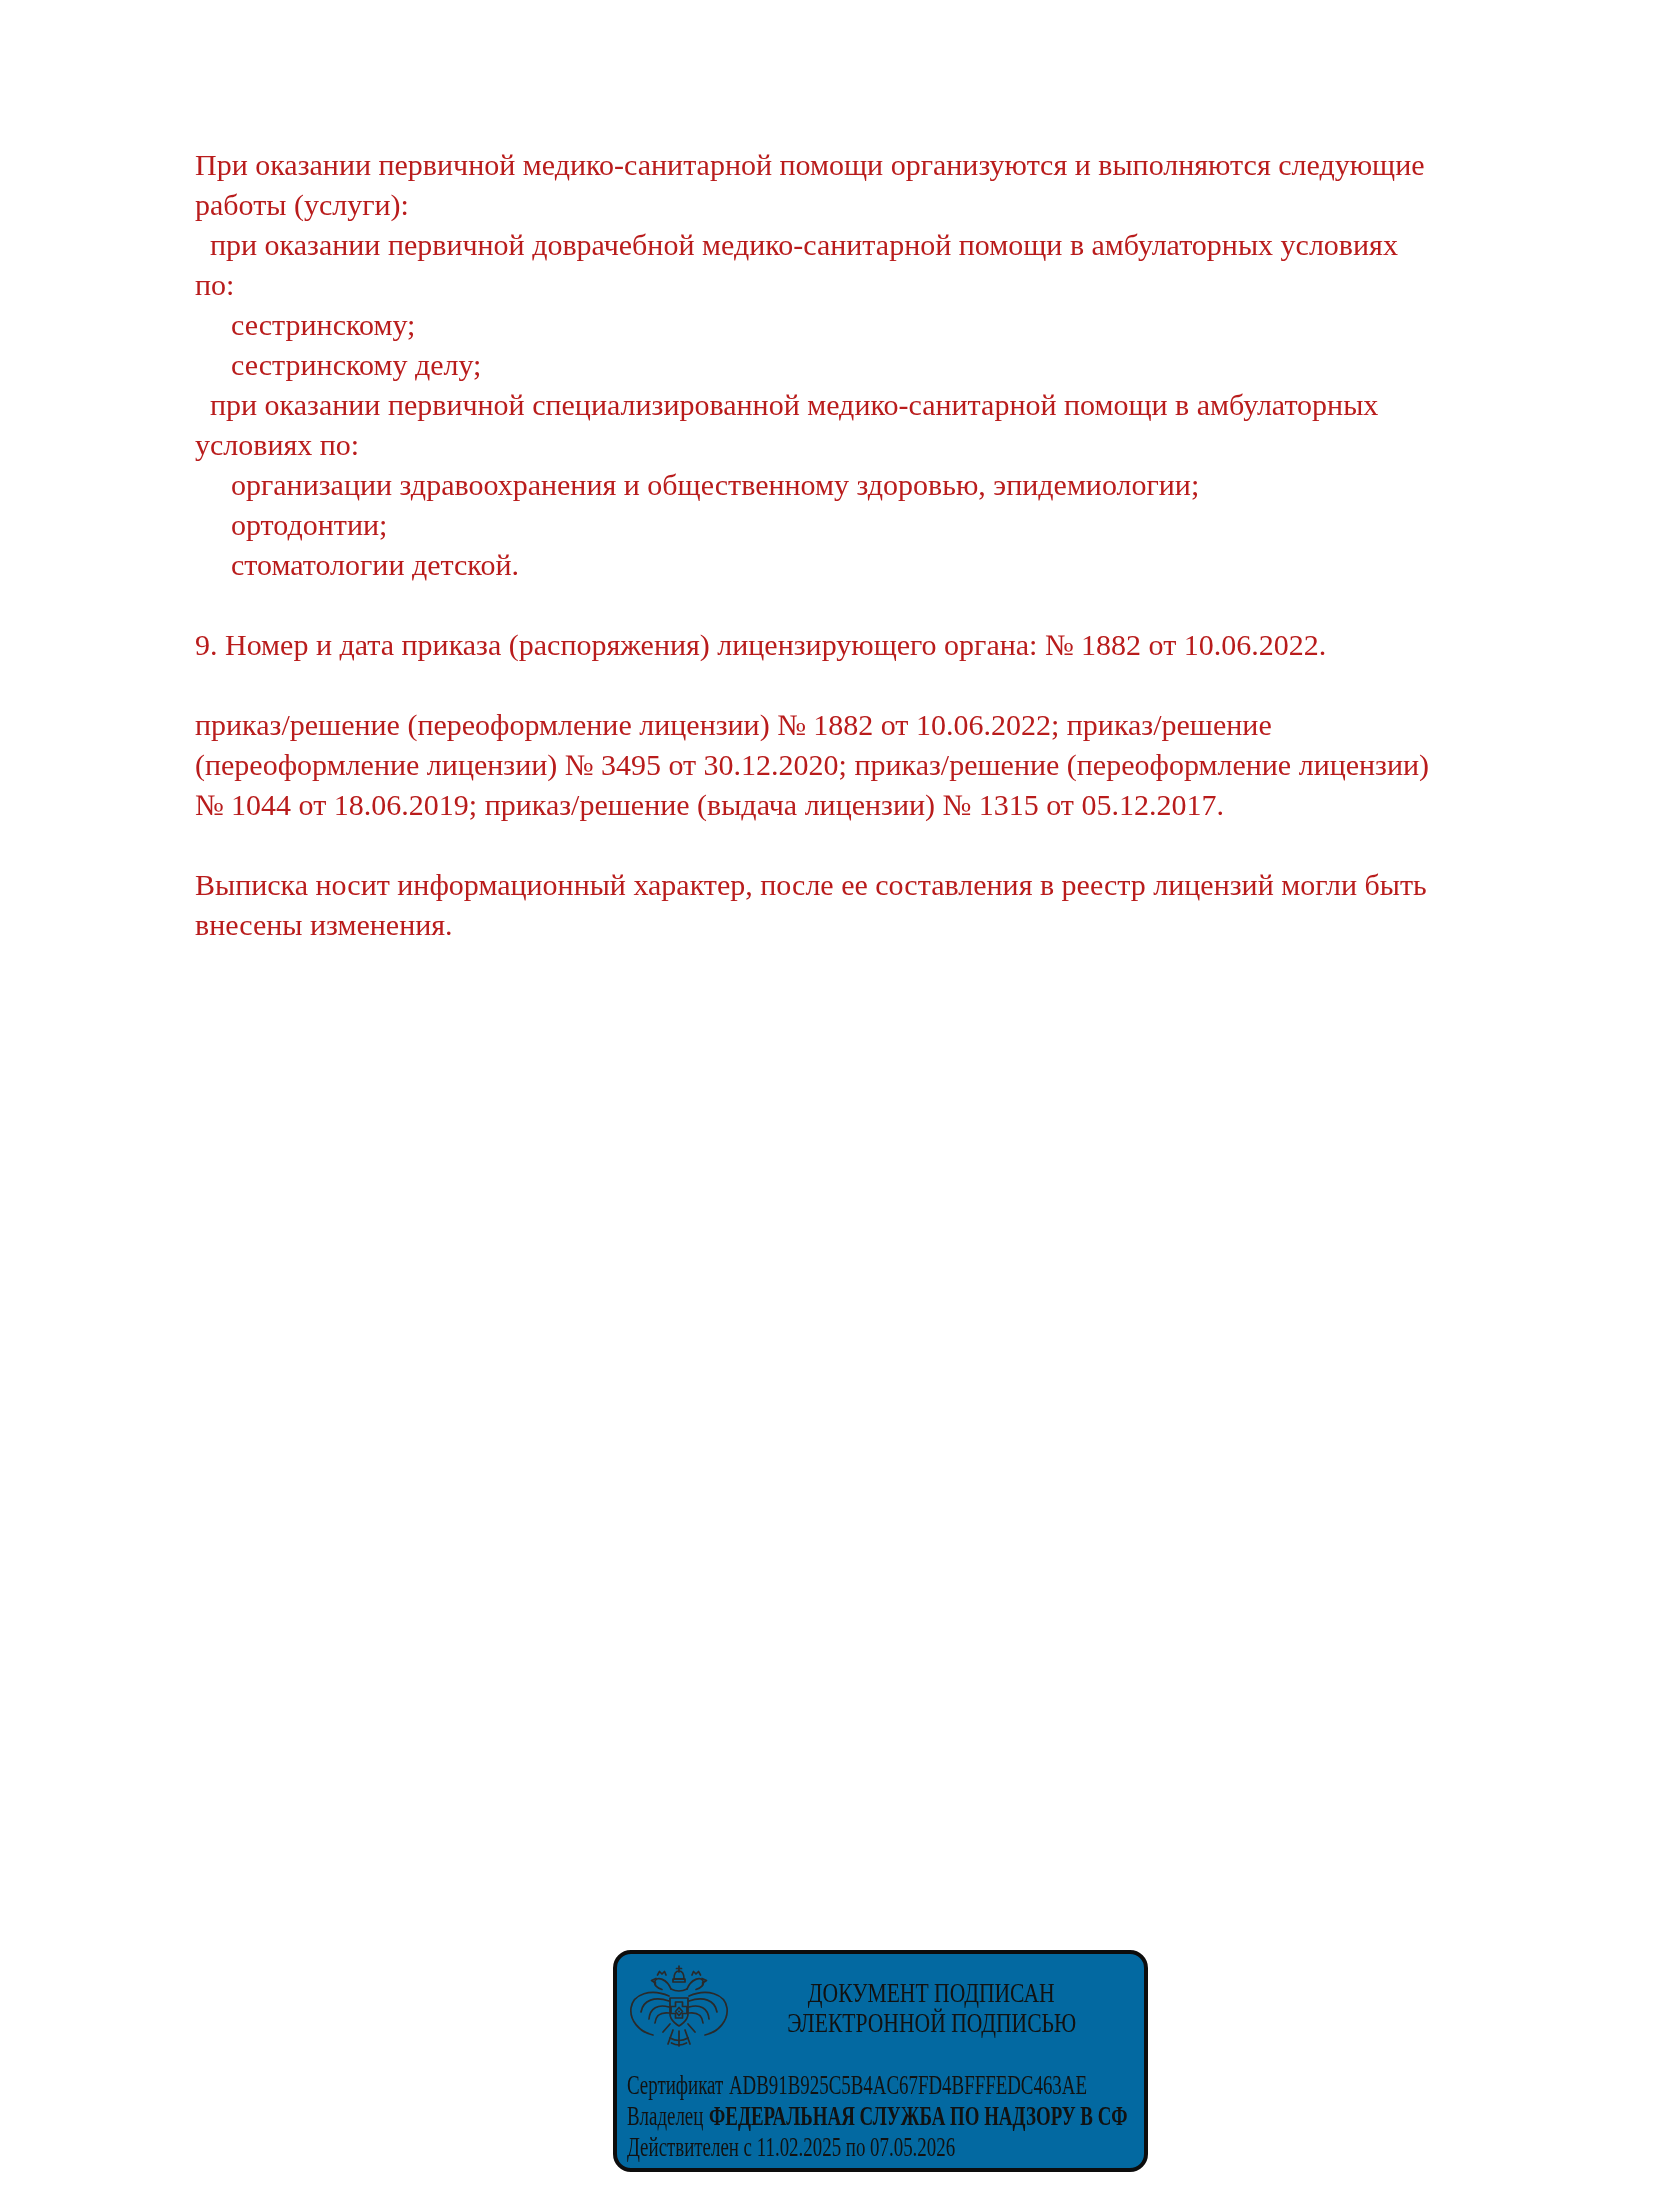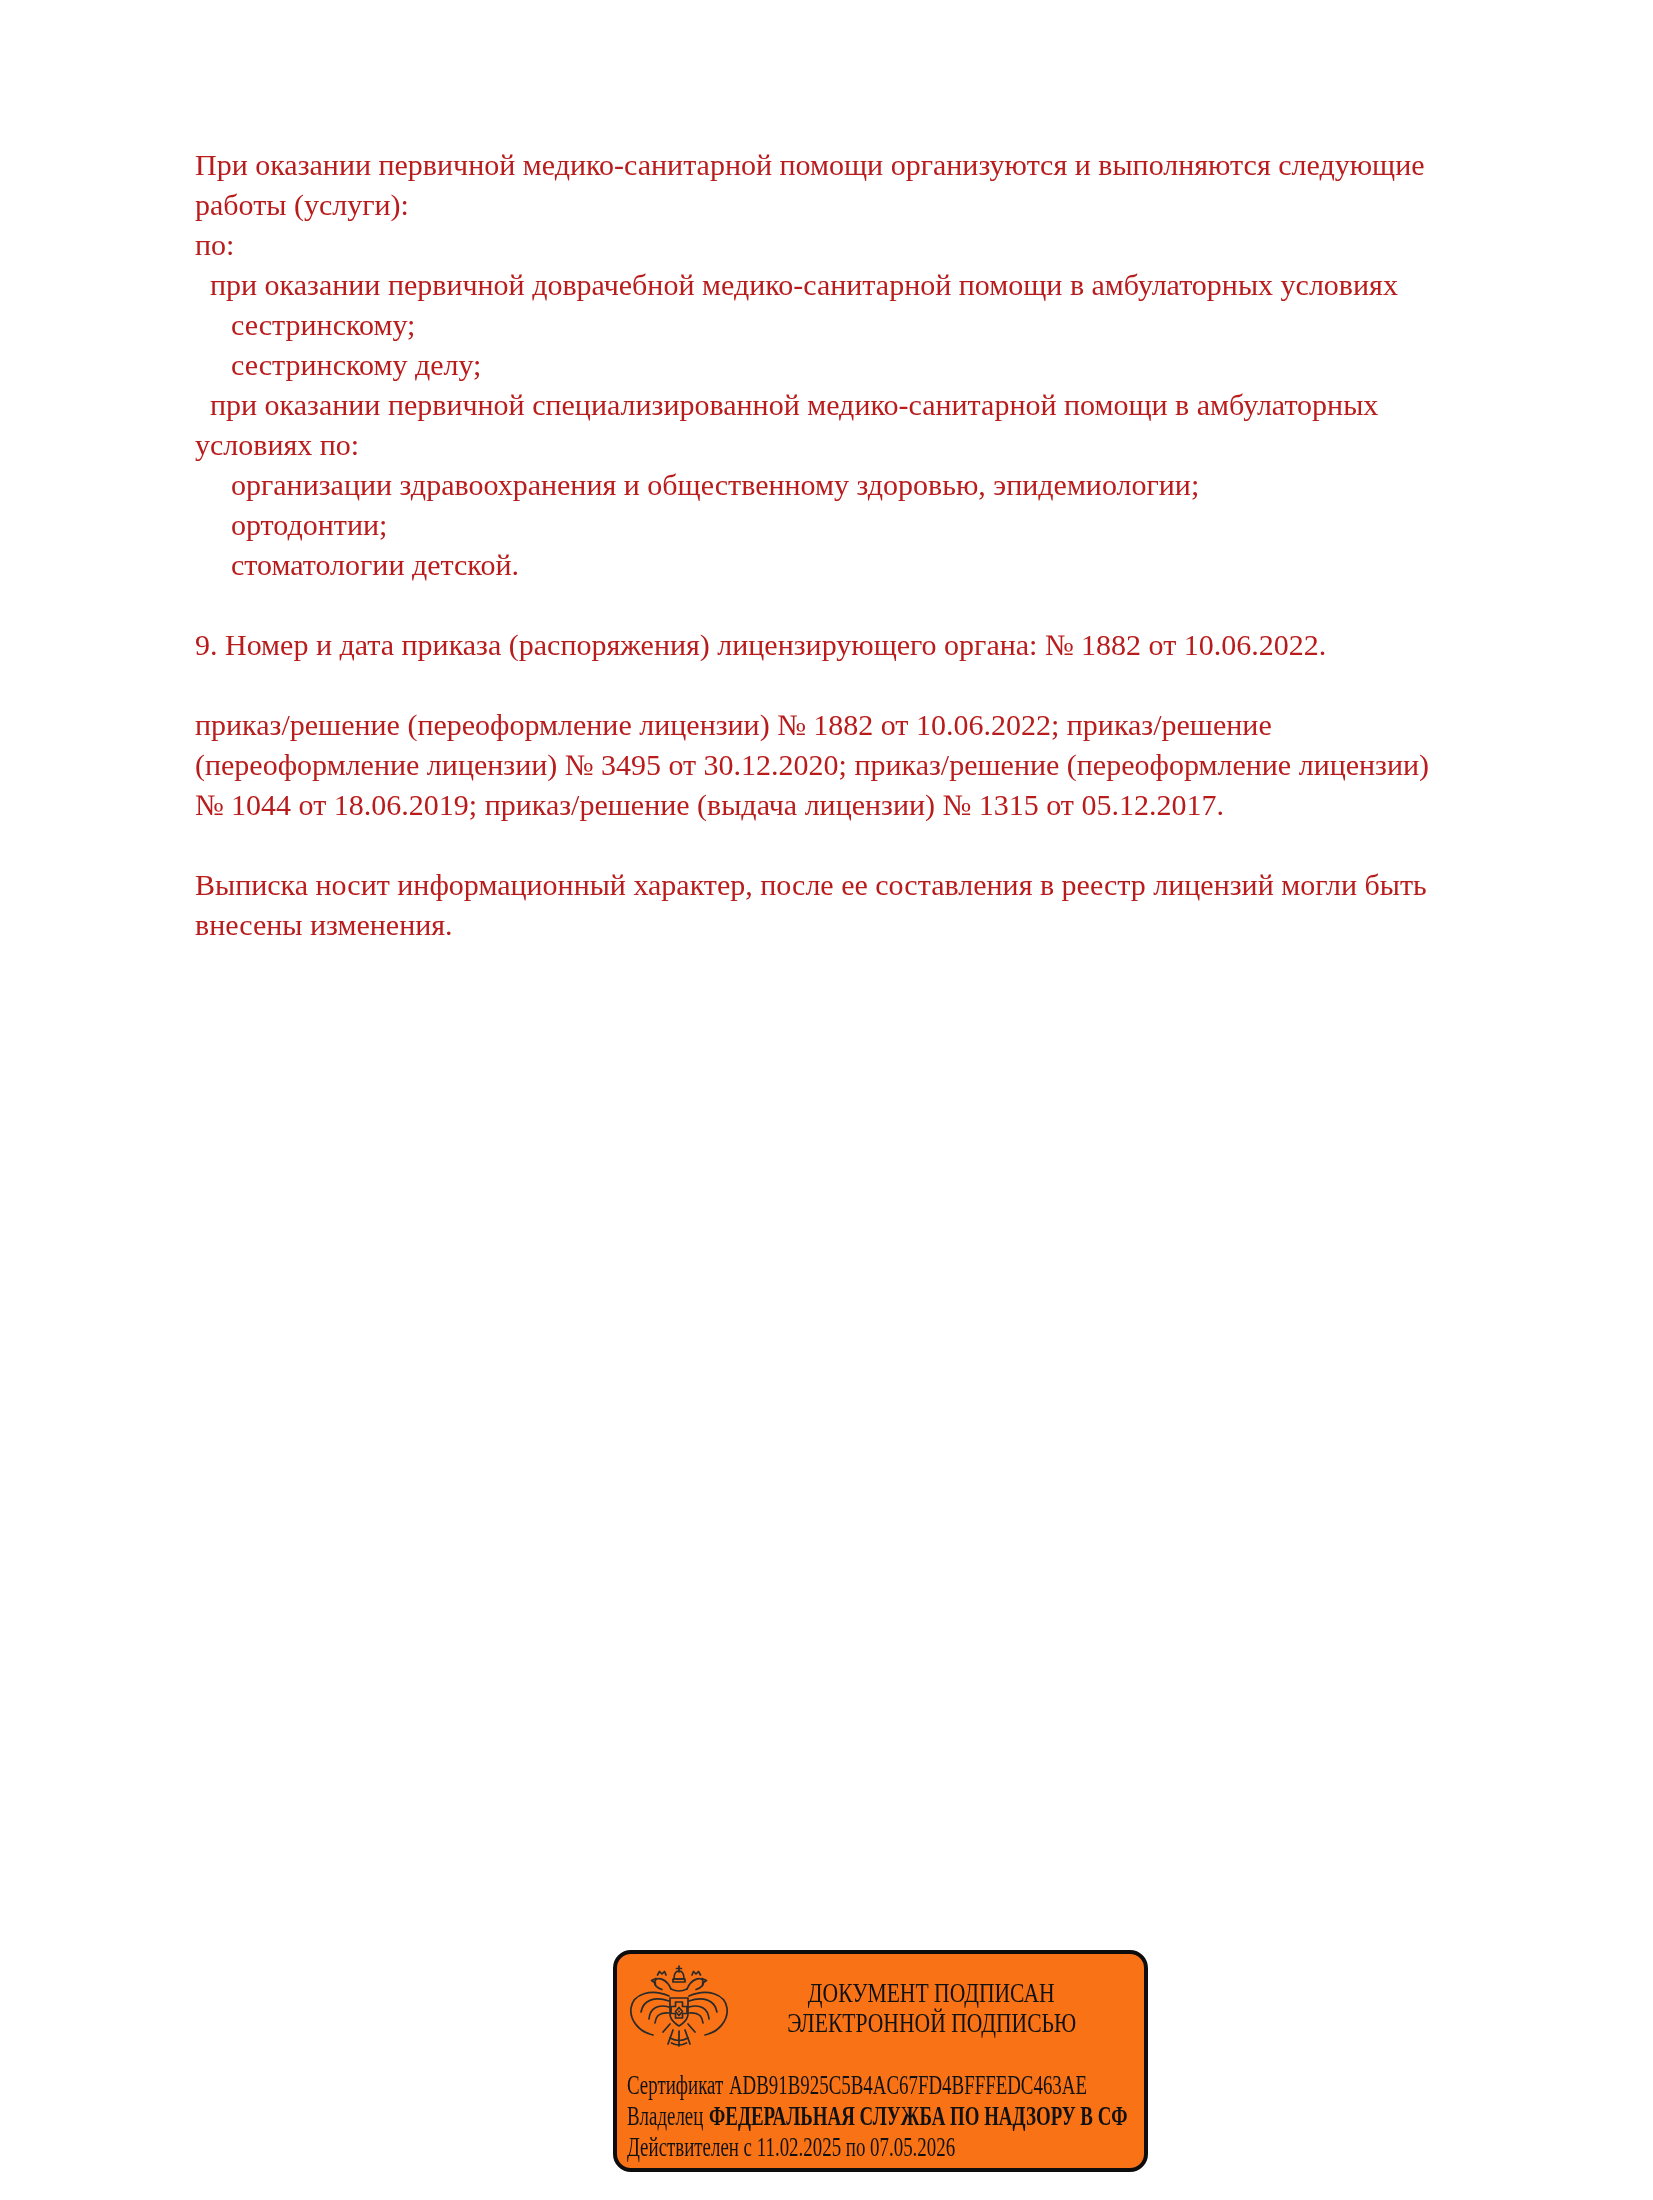--- a/index.html
+++ b/index.html
@@ -31,21 +31,21 @@
   
   .stamp {
     position: absolute;
     left: 613px;
     top: 1950px;
     width: 535px;
     height: 222px;
     box-sizing: border-box;
     border: 4px solid #0d0d0d;
     border-radius: 18px;
-    background: #f97316;
+    background: #0369a1;
     overflow: hidden;
     color: #111111;
   }
   .stamp-emblem {
     position: absolute;
     left: 6px;
     top: 8px;
     width: 112px;
     height: 104px;
   }
@@ -87,22 +87,22 @@
 </head>
 <body>
 
 <div class="page">
 
   <div class="doc-text">
 
     <div class="para">
       <div class="line ind0">При оказании первичной медико-санитарной помощи организуются и выполняются следующие</div>
       <div class="line ind0">работы (услуги):</div>
+      <div class="line ind1">при оказании первичной доврачебной медико-санитарной помощи в амбулаторных условиях</div>
       <div class="line ind0">по:</div>
-      <div class="line ind1">при оказании первичной доврачебной медико-санитарной помощи в амбулаторных условиях</div>
       <div class="line ind2">сестринскому;</div>
       <div class="line ind2">сестринскому делу;</div>
       <div class="line ind1">при оказании первичной специализированной медико-санитарной помощи в амбулаторных</div>
       <div class="line ind0">условиях по:</div>
       <div class="line ind2">организации здравоохранения и общественному здоровью, эпидемиологии;</div>
       <div class="line ind2">ортодонтии;</div>
       <div class="line ind2">стоматологии детской.</div>
     </div>
 
     <div class="para">

